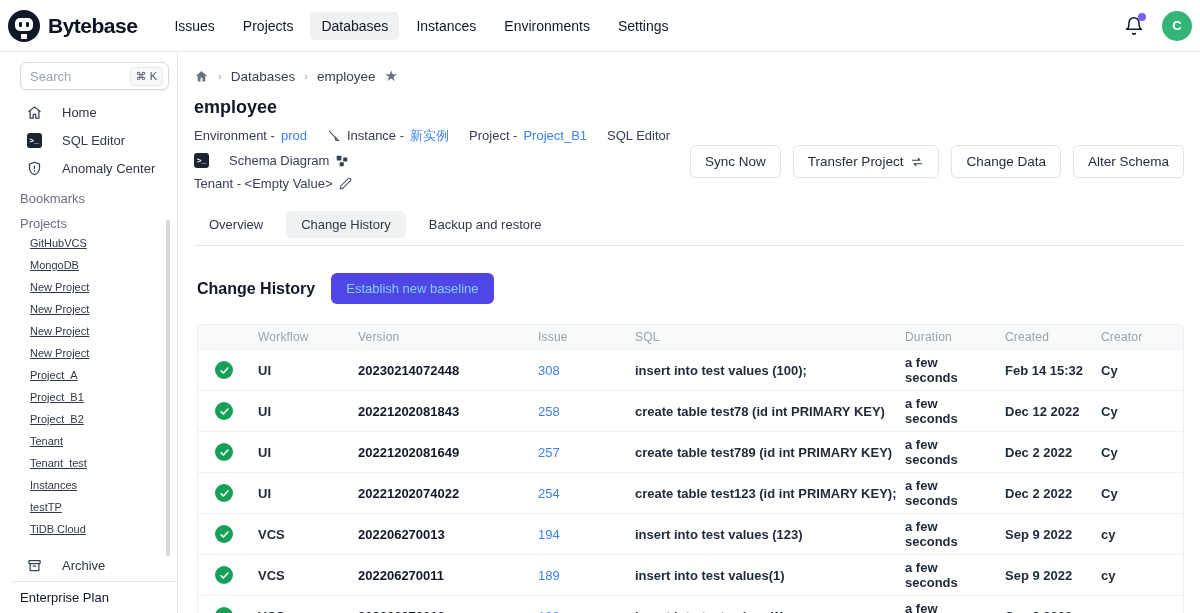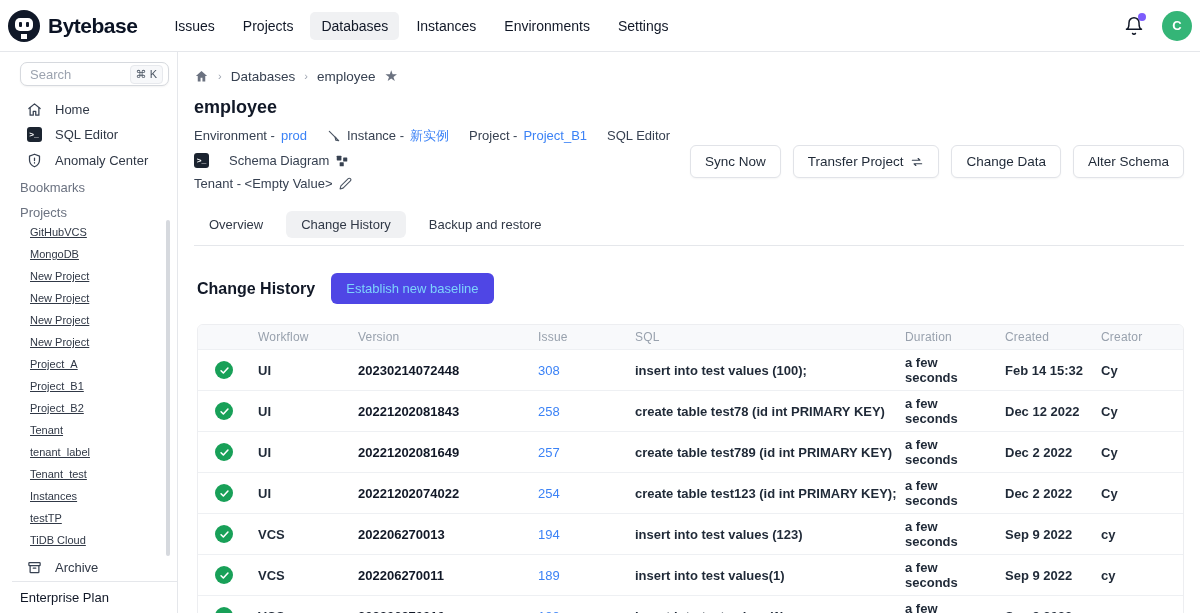--- a/index.html
+++ b/index.html
@@ -30,21 +30,21 @@
 
   
   .shell{display:flex; height:561px;margin-left:12px;}
   .sidebar{width:166px; border-right:1px solid var(--border); position:relative; flex:none; padding-top:8px; overflow:hidden; display:flex; flex-direction:column;}
   .main{flex:1; overflow:hidden; padding:0 16px;}
 
   
   .search-box{margin:2px 8px 10px; height:28px; border:1px solid #d6d9de; border-radius:7px; box-shadow:0 1px 2px rgba(0,0,0,.05); display:flex; align-items:center; padding:0 5px 0 9px; background:#fff; cursor:text;}
   .search-box .ph{color:#9ca3af; font-size:13px; flex:1;}
   .kbd{font-size:11px; color:#4b5563; background:#f7f8fa; border:1px solid #e7e9ed; border-radius:4px; padding:2px 5px; white-space:nowrap;}
-  .snav-item{display:flex; align-items:center; gap:13px; padding:5px 14px; font-size:13px; color:#303846; cursor:pointer; height:28px;}
+  .snav-item{display:flex; gap:20px; padding:5px 14px; font-size:13px; color:#303846; cursor:pointer; height:28px;}
   .snav-item .ic{width:16px; display:flex; justify-content:center;}
   .sec-label{font-size:13px; color:var(--muted); padding:7px 8px 3px;}
   .proj-item{font-size:11px; color:#303846; padding:3px 8px 3px 18px; height:22px; cursor:pointer; white-space:nowrap; overflow:hidden;text-decoration:underline;}
   .sidebar-bottom{margin-top:auto;}
   .footer-plan{border-top:1px solid var(--border); padding:8px 8px; font-size:13px; color:#111827;}
   .scroll-thumb{position:absolute; right:7px; top:168px; width:4px; height:336px; border-radius:2px; background:#d6d9de;}
 
   
   .breadcrumb{display:flex; align-items:center; gap:9px; padding-top:15px; font-size:13.5px; color:#374151;}
   .crumb-sep{color:#9ca3af; font-size:11px;}
@@ -157,21 +157,20 @@
         <div class="proj-item"><span>GitHubVCS</span></div>
         <div class="proj-item"><span>MongoDB</span></div>
         <div class="proj-item"><span>New Project</span></div>
         <div class="proj-item"><span>New Project</span></div>
         <div class="proj-item"><span>New Project</span></div>
         <div class="proj-item"><span>New Project</span></div>
         <div class="proj-item"><span>Project_A</span></div>
         <div class="proj-item"><span>Project_B1</span></div>
         <div class="proj-item"><span>Project_B2</span></div>
         <div class="proj-item"><span>Tenant</span></div>
-        <div class="proj-item"><span>tenant_label</span></div>
         <div class="proj-item"><span>Tenant_test</span></div>
         <div class="proj-item"><span>Instances</span></div>
         <div class="proj-item"><span>testTP</span></div>
         <div class="proj-item"><span>TiDB Cloud</span></div>
       </div>
     <div class="sidebar-bottom">
       <div class="snav-item">
         <span class="ic">
           <svg width="15" height="15" viewBox="0 0 24 24" fill="none" stroke="#374151" stroke-width="2" stroke-linecap="round" stroke-linejoin="round">
               <rect x="3" y="4" width="18" height="5" rx="1"></rect>

